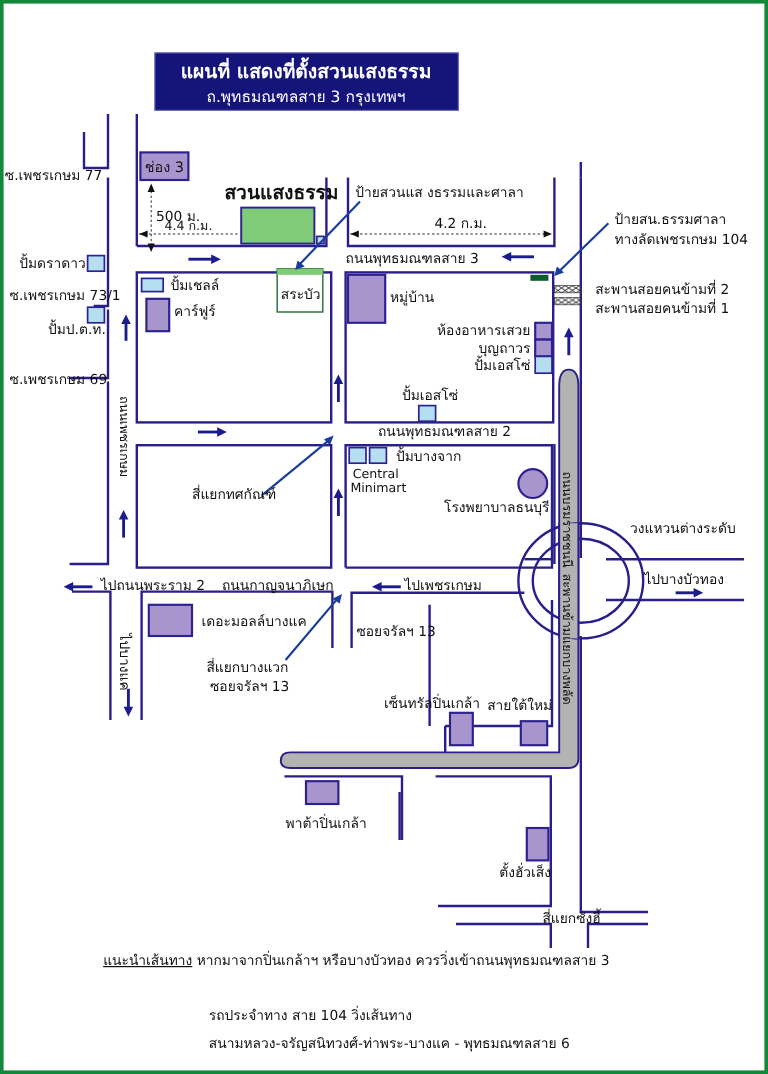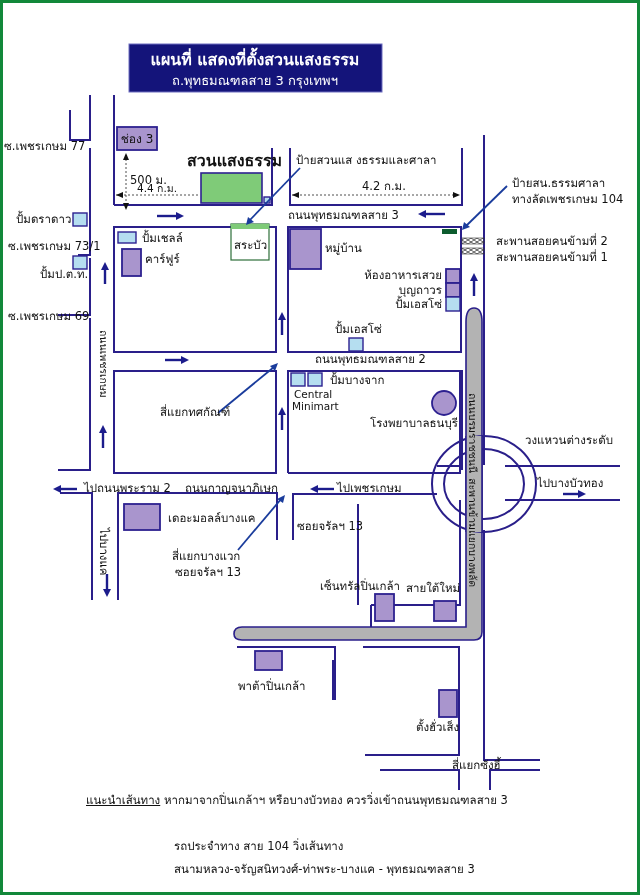--- a/index.html
+++ b/index.html
@@ -260,13 +260,13 @@
     <text class="t lbl" x="416" y="731">ตั้งฮั่วเส็ง</text>
     <text class="t lbl" x="452" y="769">สี่แยกซังฮี้</text>
   </g>
 </svg>
 
 <div class="note" style="left:86px; top:791px;">
   <u>แนะนำเส้นทาง</u>
   <span>หากมาจากปิ่นเกล้าฯ หรือบางบัวทอง ควรวิ่งเข้าถนนพุทธมณฑลสาย 3</span>
 </div>
 <div class="note" style="left:174px; top:837px;">รถประจำทาง สาย 104 วิ่งเส้นทาง</div>
-<div class="note" style="left:174px; top:860px;">สนามหลวง-จรัญสนิทวงศ์-ท่าพระ-บางแค - พุทธมณฑลสาย 3</div>
+<div class="note" style="left:174px; top:860px;">สนามหลวง-จรัญสนิทวงศ์-ท่าพระ-บางแค - พุทธมณฑลสาย 6</div>
 
 </body></html>

